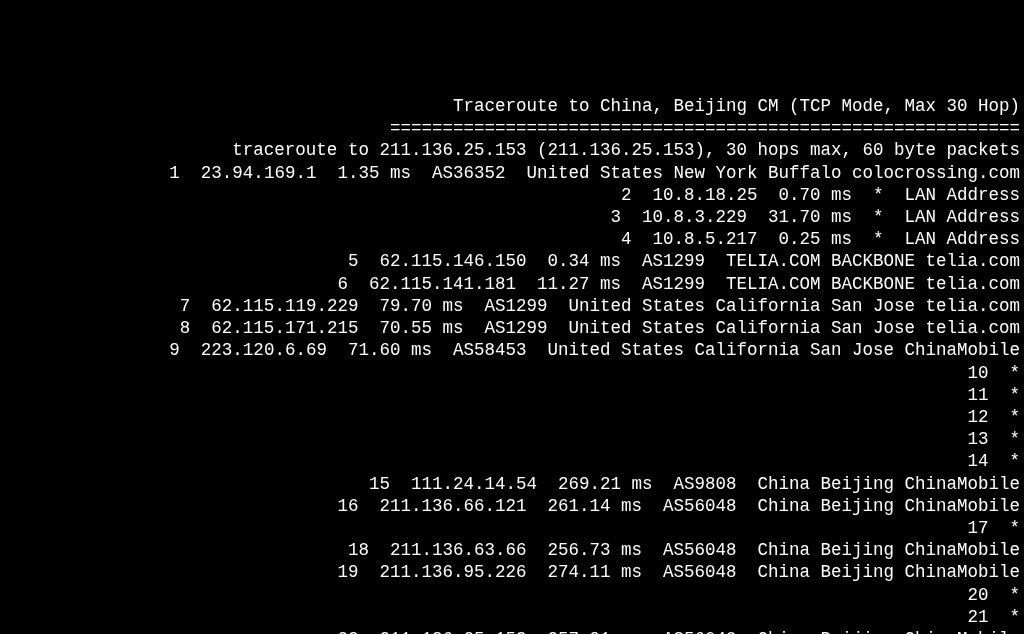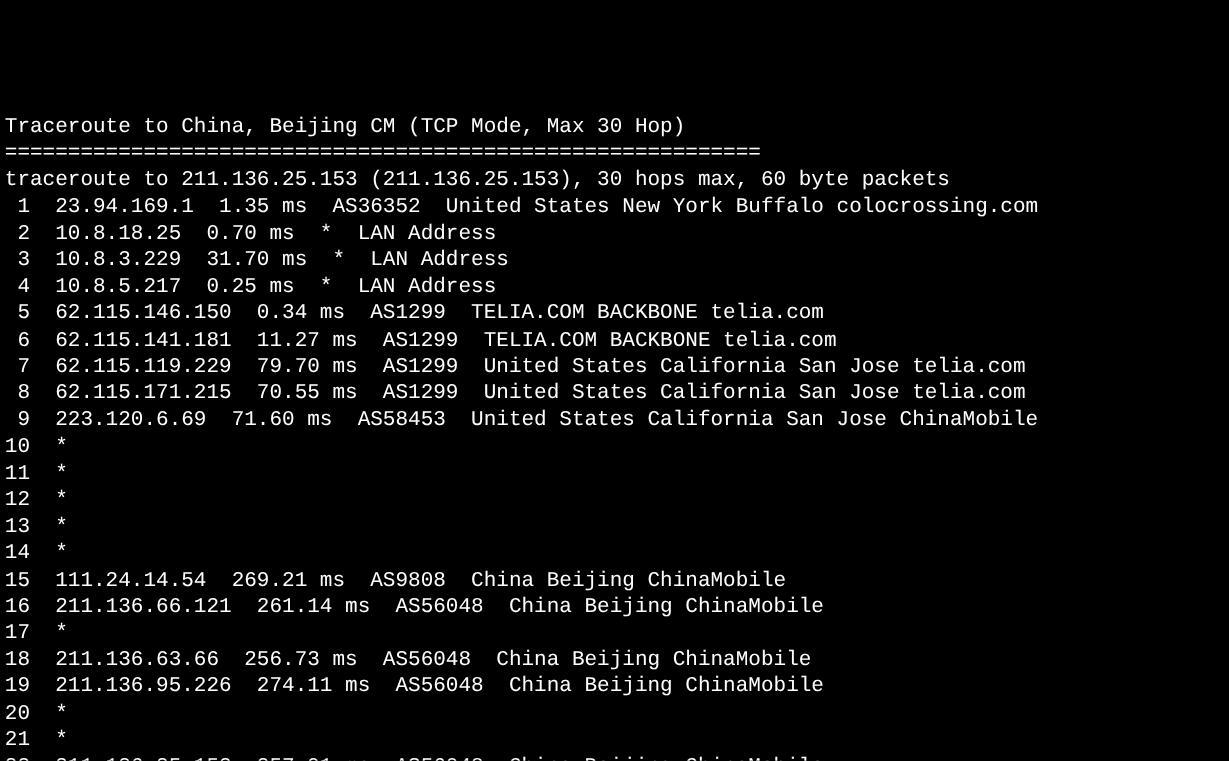--- a/index.html
+++ b/index.html
@@ -17,20 +17,21 @@
       width: 1024px;
       height: 634px;
       overflow: hidden;
       white-space: pre;
     }
     .terminal-output {
       display: block;
     }
     .line {
       display: block;
+      text-align: right;
     }
   </style>
 </head>
 <body>
 
 
 
 <div class="terminal-output"><span class="line">Traceroute to China, Beijing CM (TCP Mode, Max 30 Hop)</span><span class="line">============================================================</span><span class="line">traceroute to 211.136.25.153 (211.136.25.153), 30 hops max, 60 byte packets</span><div id="hops-container"><span class="line"> 1  23.94.169.1  1.35 ms  AS36352  United States New York Buffalo colocrossing.com</span><span class="line"> 2  10.8.18.25  0.70 ms  *  LAN Address</span><span class="line"> 3  10.8.3.229  31.70 ms  *  LAN Address</span><span class="line"> 4  10.8.5.217  0.25 ms  *  LAN Address</span><span class="line"> 5  62.115.146.150  0.34 ms  AS1299  TELIA.COM BACKBONE telia.com</span><span class="line"> 6  62.115.141.181  11.27 ms  AS1299  TELIA.COM BACKBONE telia.com</span><span class="line"> 7  62.115.119.229  79.70 ms  AS1299  United States California San Jose telia.com</span><span class="line"> 8  62.115.171.215  70.55 ms  AS1299  United States California San Jose telia.com</span><span class="line"> 9  223.120.6.69  71.60 ms  AS58453  United States California San Jose ChinaMobile</span><span class="line">10  *</span><span class="line">11  *</span><span class="line">12  *</span><span class="line">13  *</span><span class="line">14  *</span><span class="line">15  111.24.14.54  269.21 ms  AS9808  China Beijing ChinaMobile</span><span class="line">16  211.136.66.121  261.14 ms  AS56048  China Beijing ChinaMobile</span><span class="line">17  *</span><span class="line">18  211.136.63.66  256.73 ms  AS56048  China Beijing ChinaMobile</span><span class="line">19  211.136.95.226  274.11 ms  AS56048  China Beijing ChinaMobile</span><span class="line">20  *</span><span class="line">21  *</span><span class="line">22  211.136.25.153  257.91 ms  AS56048  China Beijing ChinaMobile</span></div></div>
 
 

